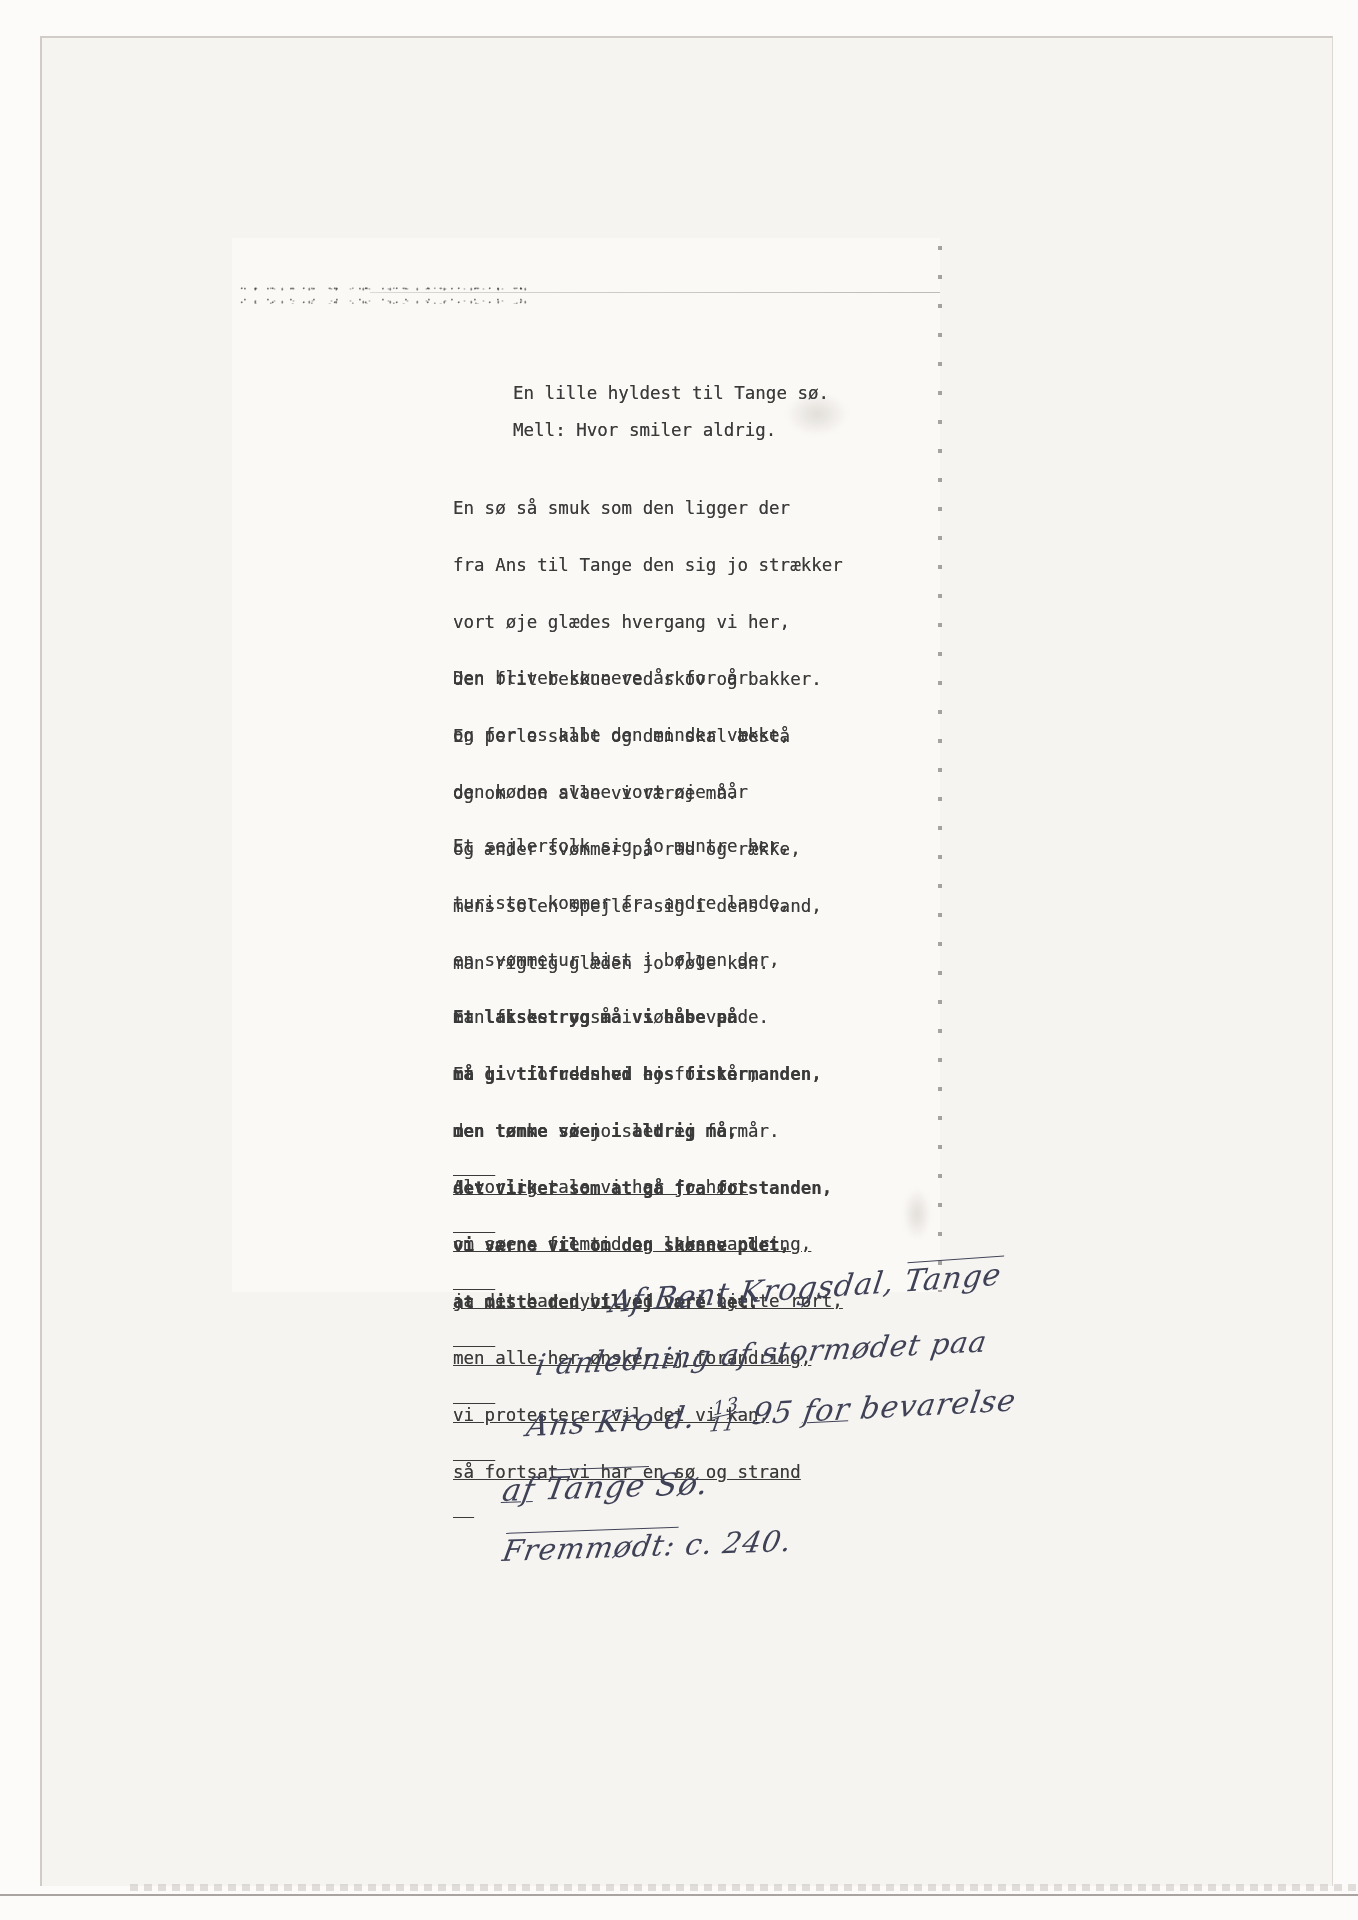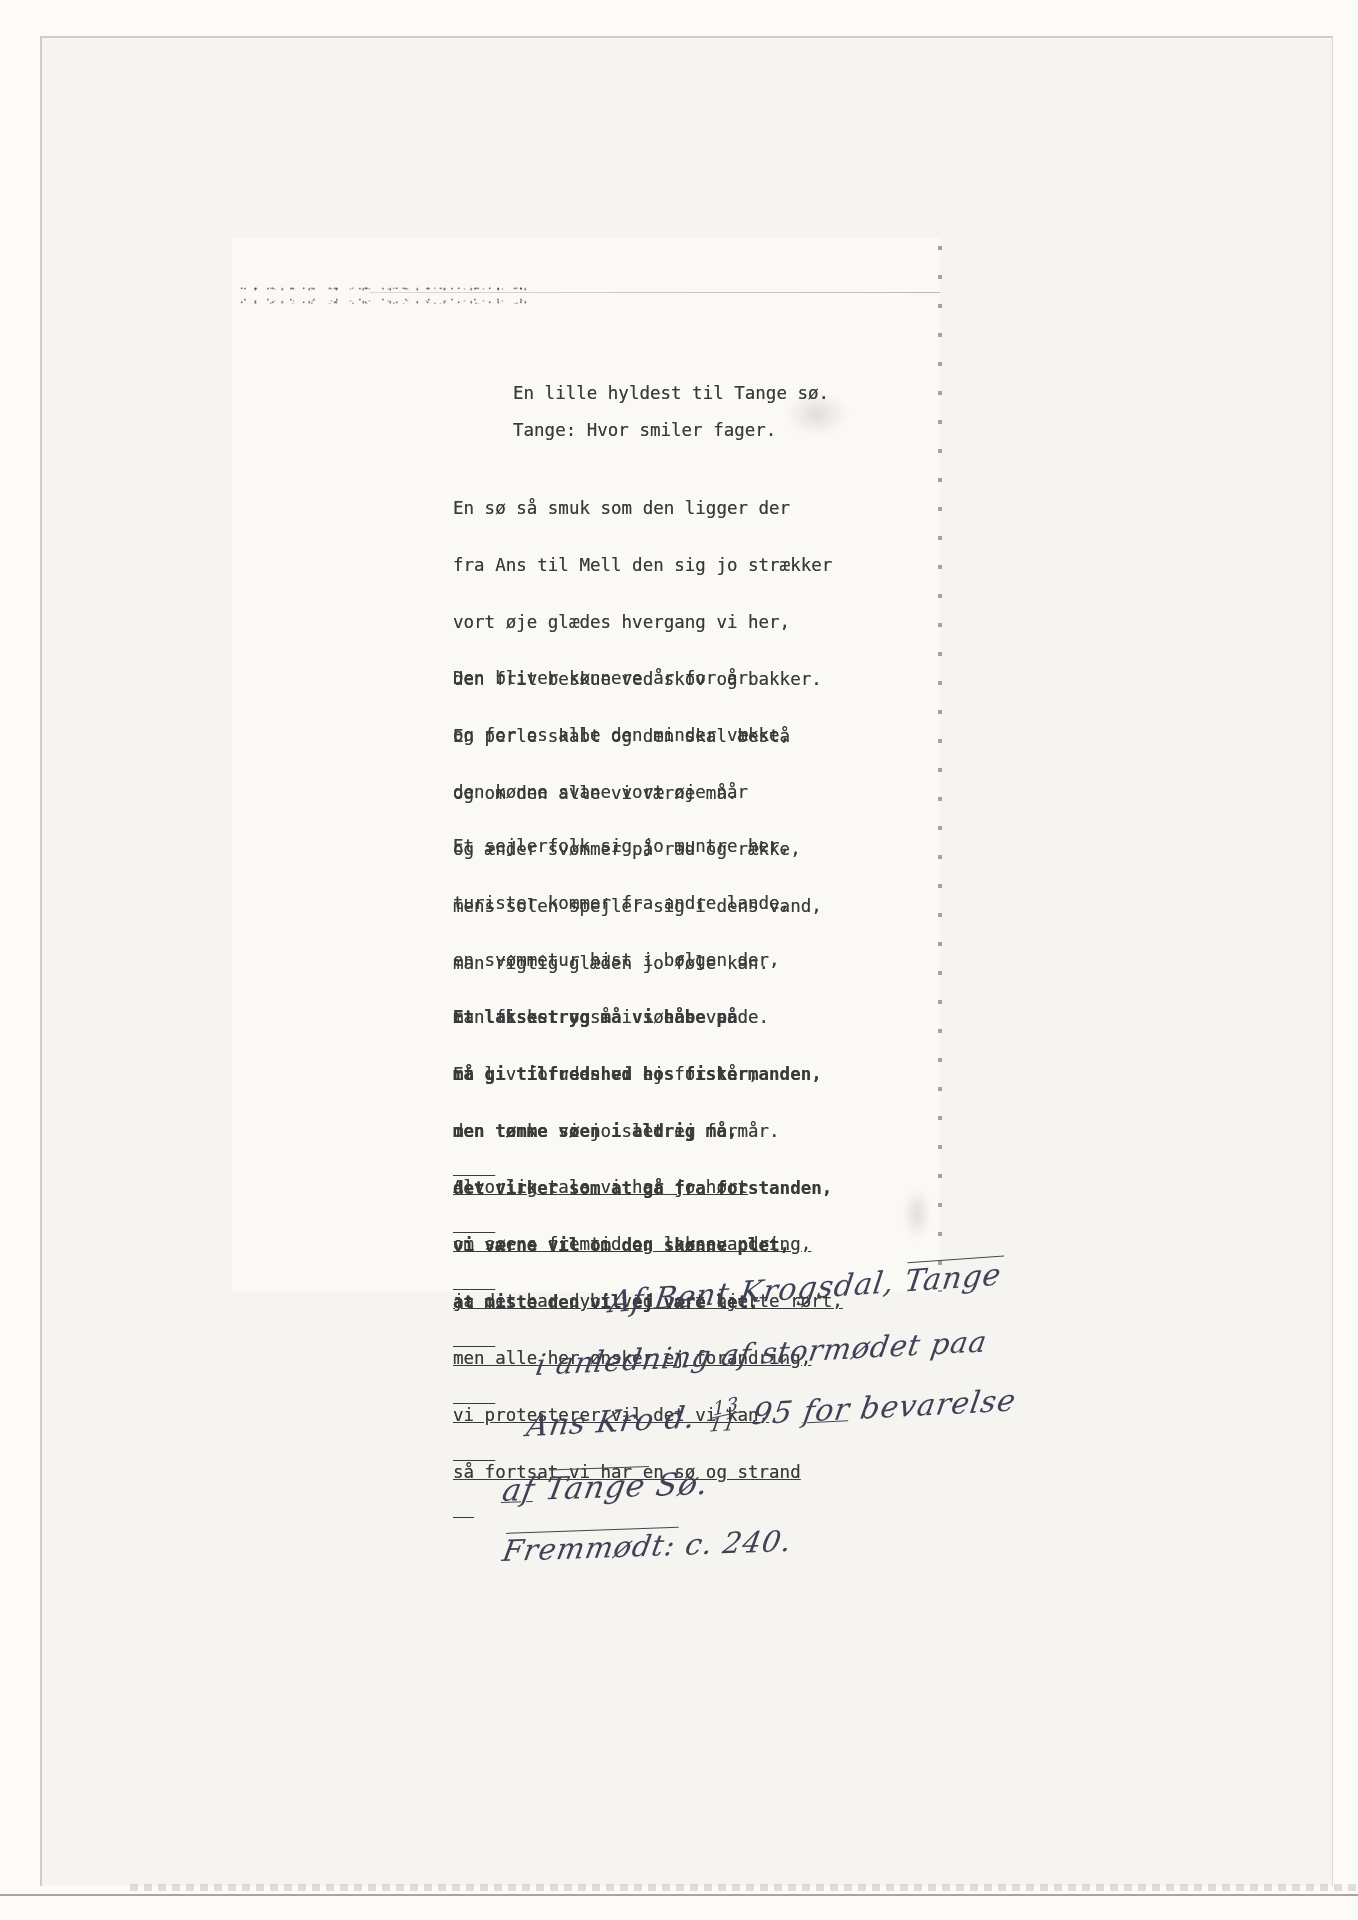--- a/index.html
+++ b/index.html
@@ -101,25 +101,25 @@
 <div class="photo">
   <div class="mat"></div>
   <div class="sheet"></div>
   <div class="smudge"></div>
   <div class="sheet-top-line"></div>
   <div class="edge-marks"></div>
   <div class="smear a"></div>
   <div class="smear b"></div>
 
   <div class="typed title-line">En lille hyldest til Tange sø.</div>
-  <div class="typed melody-line">Tange: Hvor smiler fager.</div>
+  <div class="typed melody-line">Mell: Hvor smiler aldrig.</div>
 
   <div class="typed stanza s1">
     <div>En sø så smuk som den ligger der</div>
-    <div>fra Ans til Mell den sig jo strækker</div>
+    <div>fra Ans til Tange den sig jo strækker</div>
     <div>vort øje glædes hvergang vi her,</div>
     <div>den frit beskue ved skov og bakker.</div>
     <div>En perle skabt og den skal bestå</div>
     <div>og om den alle vi værne må.</div>
   </div>
 
   <div class="typed stanza s3">
     <div>Et sejlerfolk sig jo muntre her,</div>
     <div>turister kommer fra andre lande,</div>
     <div>en svømmetur hist i bølgen der,</div>

